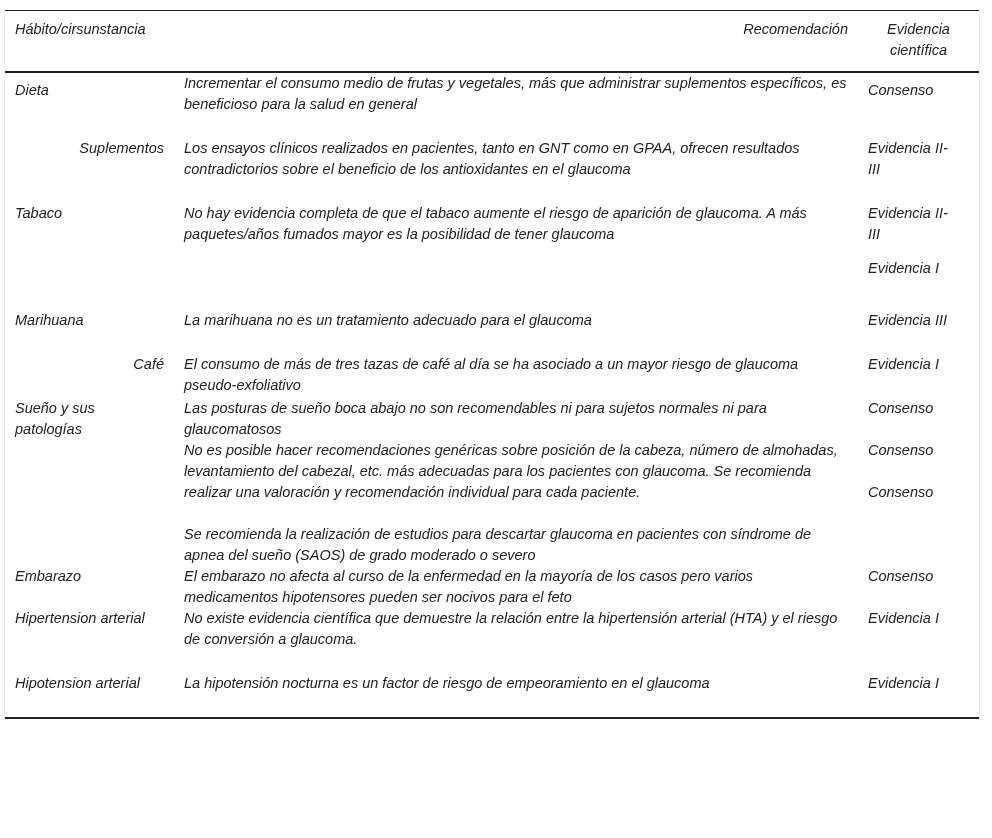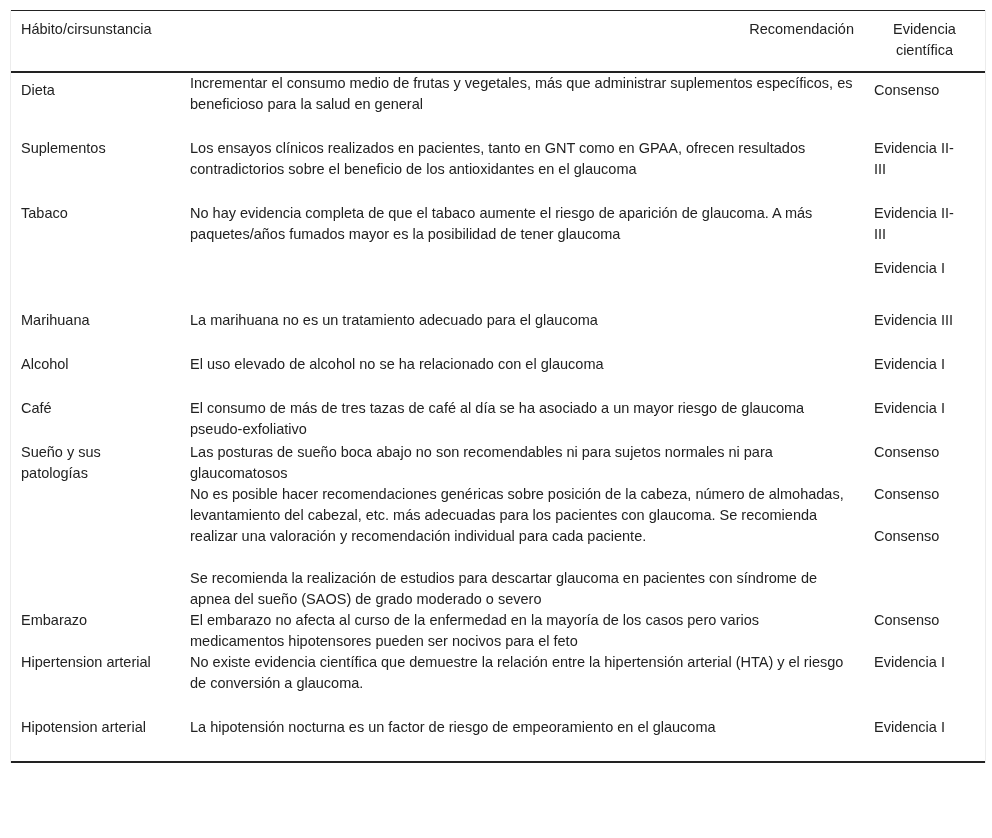--- a/index.html
+++ b/index.html
@@ -1,18 +1,18 @@
 <!DOCTYPE html>
 <html><head>
 <meta charset="utf-8">
 <style>
   html, body { margin:0; padding:0; background:#ffffff; }
   body { width:992px; height:838px; position:relative; overflow:hidden;
          font-family:"Liberation Sans", sans-serif; font-size:14.5px; color:#222; }
-  .wrap { position:absolute; left:10px; top:10px; width:974px; border-left:1px solid #ececec; border-right:1px solid #ececec; }
+  .wrap { position:absolute; left:4px; top:10px; width:974px; border-left:1px solid #ececec; border-right:1px solid #ececec;font-style:italic; }
   table { border-collapse:collapse; width:100%; table-layout:fixed; }
   thead tr { border-top:1px solid #222; border-bottom:2px solid #222; }
   tbody { border-bottom:2px solid #222; }
   th { font-weight:normal; vertical-align:top; padding:8px 10px 10px 10px; line-height:21px; }
   th.c1 { text-align:left; }
   th.c2 { text-align:right; }
   th.c3 { text-align:center; }
   td { vertical-align:top; padding:0 10px; line-height:21px; }
   col.c1 { width:169px; }
   col.c2 { width:684px; }
@@ -36,46 +36,41 @@
       <th class="c3">Evidencia científica</th>
     </tr>
   </thead>
   <tbody>
     <tr>
       <td style="padding-top:7px;height:58px;margin-top:32px;">Dieta</td>
       <td style="padding-top:0;">Incrementar el consumo medio de frutas y vegetales, más que administrar suplementos específicos, es beneficioso para la salud en general</td>
       <td class="ev" style="padding-top:7px;">Consenso</td>
     </tr>
     <tr>
-      <td style="height:65px;">Suplementos</td>
+      <td style="height:65px;text-align:right;">Suplementos</td>
       <td>Los ensayos clínicos realizados en pacientes, tanto en GNT como en GPAA, ofrecen resultados contradictorios sobre el beneficio de los antioxidantes en el glaucoma</td>
       <td class="ev">Evidencia II-III</td>
     </tr>
     <tr>
       <td style="height:55px;">Tabaco</td>
       <td>No hay evidencia completa de que el tabaco aumente el riesgo de aparición de glaucoma. A más paquetes/años fumados mayor es la posibilidad de tener glaucoma</td>
       <td class="ev">Evidencia II-III</td>
     </tr>
     <tr>
       <td style="height:52px;"></td>
       <td></td>
       <td class="ev">Evidencia I</td>
     </tr>
     <tr>
       <td style="height:44px;">Marihuana</td>
       <td>La marihuana no es un tratamiento adecuado para el glaucoma</td>
       <td class="ev">Evidencia III</td>
     </tr>
     <tr>
-      <td style="height:44px;">Alcohol</td>
-      <td>El uso elevado de alcohol no se ha relacionado con el glaucoma</td>
-      <td class="ev">Evidencia I</td>
-    </tr>
-    <tr>
-      <td style="height:44px;">Café</td>
+      <td style="height:44px;text-align:right;">Café</td>
       <td>El consumo de más de tres tazas de café al día se ha asociado a un mayor riesgo de glaucoma pseudo-exfoliativo</td>
       <td class="ev">Evidencia I</td>
     </tr>
     <tr>
       <td style="height:42px;">Sueño y sus patologías</td>
       <td>Las posturas de sueño boca abajo no son recomendables ni para sujetos normales ni para glaucomatosos</td>
       <td class="ev">Consenso</td>
     </tr>
     <tr>
       <td style="height:84px;"></td>

